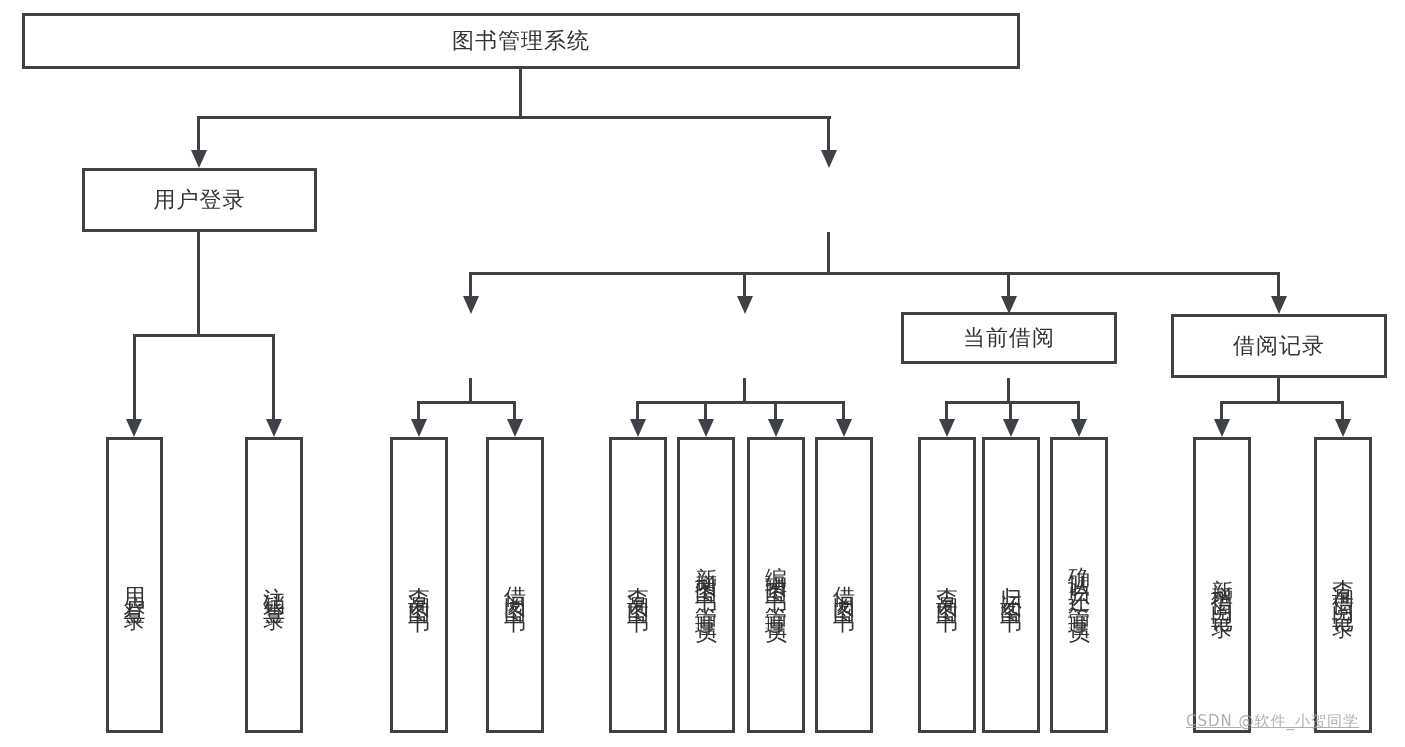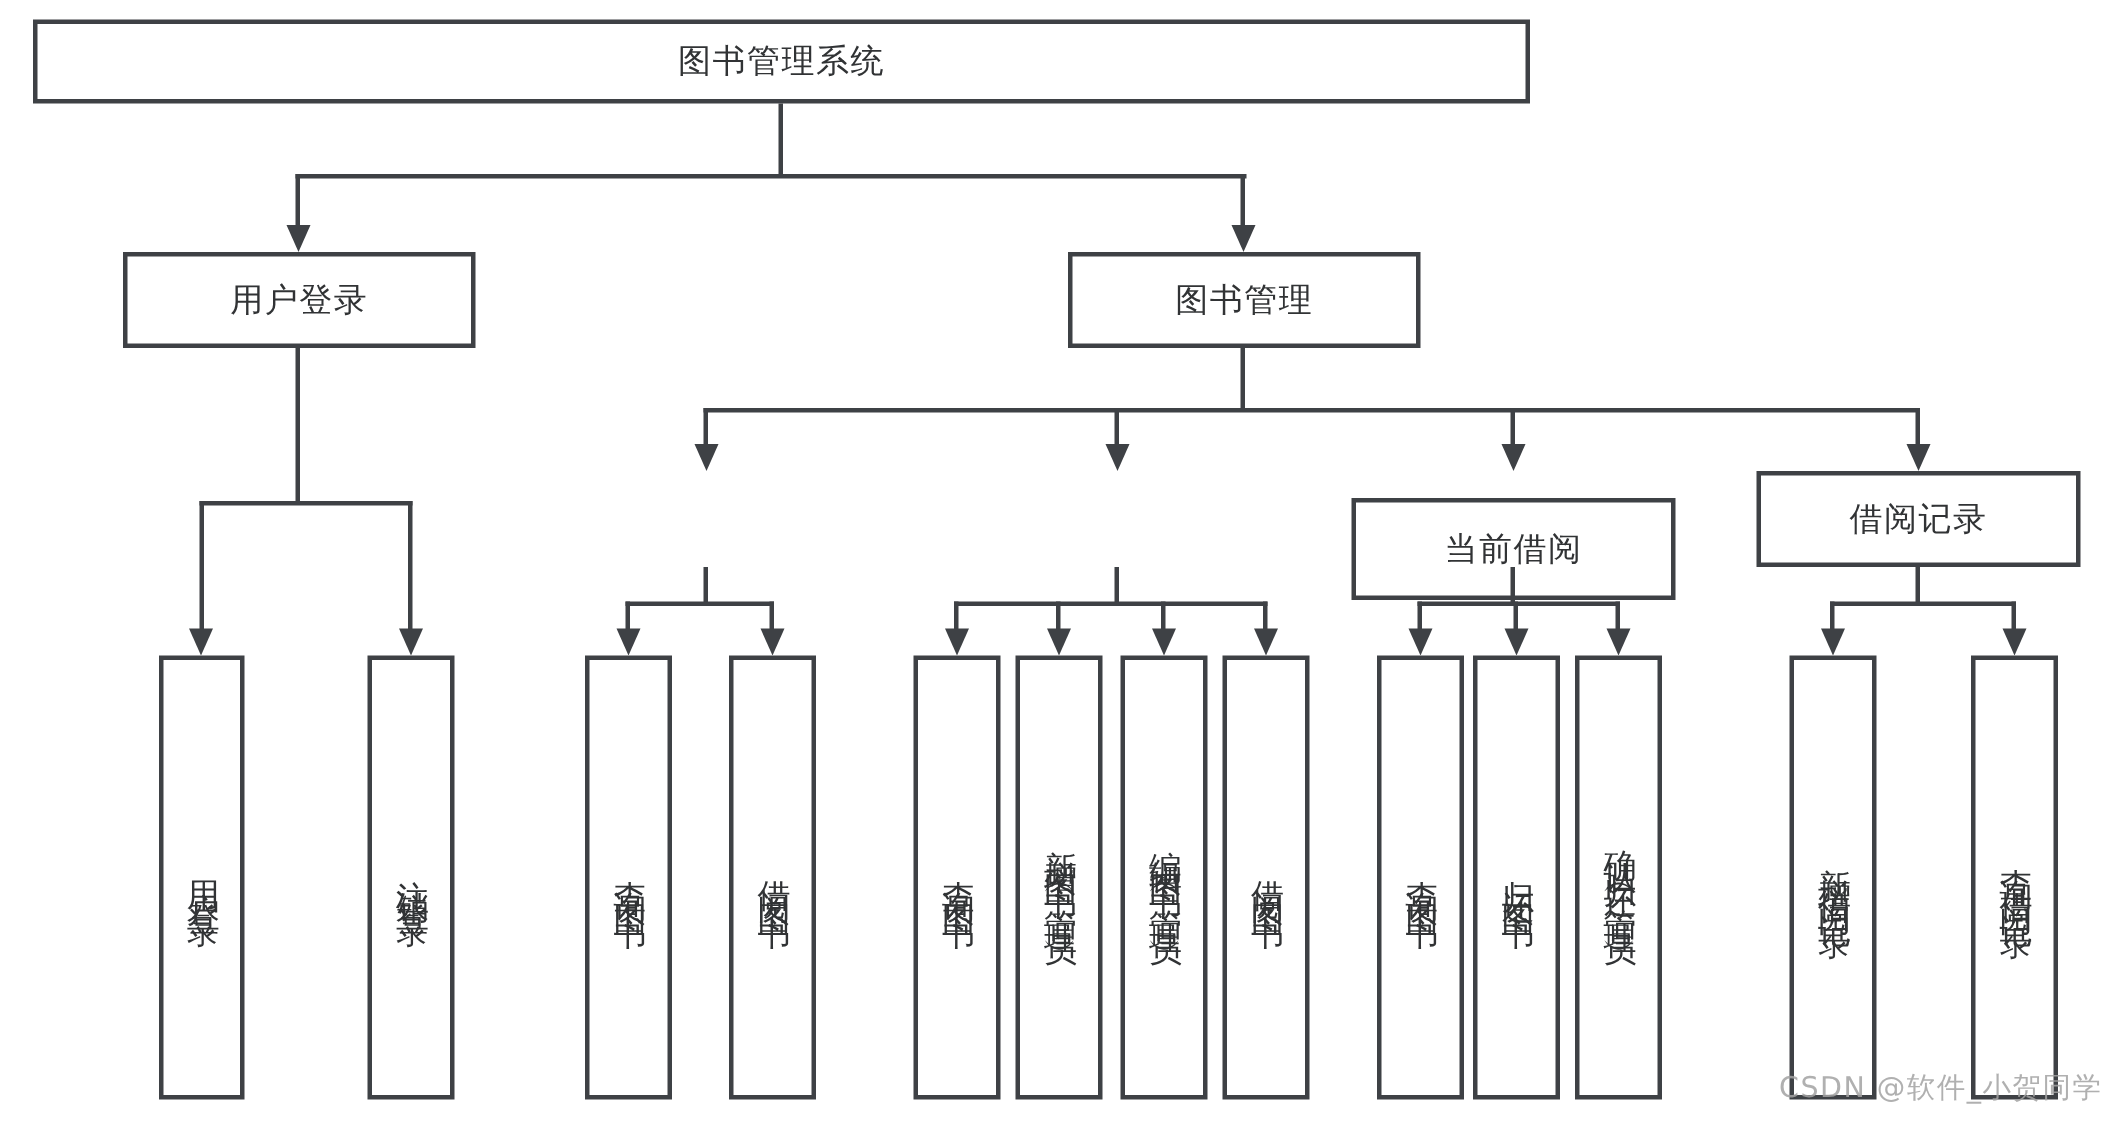--- a/index.html
+++ b/index.html
@@ -11,65 +11,62 @@
          background:#ffffff; display:flex; align-items:center; justify-content:center; }
   .box .lbl { color:var(--text); font-size:22px; letter-spacing:1px; white-space:nowrap; }
   .leaf .lbl { writing-mode:vertical-rl; text-orientation:mixed; letter-spacing:8px;
                font-size:22px; line-height:1; }
 
   .ln { position:absolute; background:var(--line); }
   .ar { position:absolute; width:0; height:0;
         border-left:8px solid transparent; border-right:8px solid transparent;
         border-top:18px solid var(--line); }
 
-  .watermark { position:absolute; color:var(--wm); opacity:.85; font-size:19px;
-               letter-spacing:1px; white-space:nowrap; }
+  .watermark { position:absolute; color:var(--wm); opacity:.85; font-size:15px;
+               letter-spacing:1px; white-space:nowrap;text-decoration:underline; }
 </style>
 </head>
 <body>
 
 <div id="stage">
 
   <div class="box" style="left:22px; top:13px; width:998px; height:56px">
     <span class="lbl">图书管理系统</span>
   </div>
 
   <div class="ln" style="left:519px; top:69px; width:3px; height:48px"></div>
   <div class="ln" style="left:197px; top:116px; width:634px; height:3px"></div>
   <div class="ln" style="left:197px; top:116px; width:3px; height:35px"></div>
   <div class="ar" style="left:191px; top:150px"></div>
   <div class="ln" style="left:827px; top:116px; width:3px; height:35px"></div>
   <div class="ar" style="left:821px; top:150px"></div>
 
   <div class="box" style="left:82px; top:168px; width:235px; height:64px">
     <span class="lbl">用户登录</span>
   </div>
-  <div class="box" style="left:712px; top:168px; width:235px; height:64px">
-    <span class="lbl">图书管理</span>
-  </div>
 
   <div class="ln" style="left:197px; top:232px; width:3px; height:103px"></div>
   <div class="ln" style="left:133px; top:334px; width:142px; height:3px"></div>
   <div class="ln" style="left:133px; top:334px; width:3px; height:86px"></div>
   <div class="ar" style="left:126px; top:419px"></div>
   <div class="ln" style="left:272px; top:334px; width:3px; height:86px"></div>
   <div class="ar" style="left:266px; top:419px"></div>
 
   <div class="ln" style="left:827px; top:232px; width:3px; height:42px"></div>
   <div class="ln" style="left:469px; top:272px; width:811px; height:3px"></div>
   <div class="ln" style="left:469px; top:272px; width:3px; height:26px"></div>
   <div class="ar" style="left:463px; top:296px"></div>
   <div class="ln" style="left:743px; top:272px; width:3px; height:26px"></div>
   <div class="ar" style="left:737px; top:296px"></div>
   <div class="ln" style="left:1007px; top:272px; width:3px; height:26px"></div>
   <div class="ar" style="left:1001px; top:296px"></div>
   <div class="ln" style="left:1277px; top:272px; width:3px; height:26px"></div>
   <div class="ar" style="left:1271px; top:296px"></div>
 
-  <div class="box" style="left:901px; top:332px; width:216px; height:68px">
+  <div class="box" style="left:901px; top:312px; width:216px; height:52px">
     <span class="lbl">当前借阅</span>
   </div>
   <div class="box" style="left:1171px; top:314px; width:216px; height:64px">
     <span class="lbl">借阅记录</span>
   </div>
 
   <div class="ln" style="left:469px; top:378px; width:3px; height:25px"></div>
   <div class="ln" style="left:417px; top:401px; width:99px; height:3px"></div>
   <div class="ln" style="left:417px; top:401px; width:3px; height:19px"></div>
   <div class="ar" style="left:411px; top:419px"></div>

